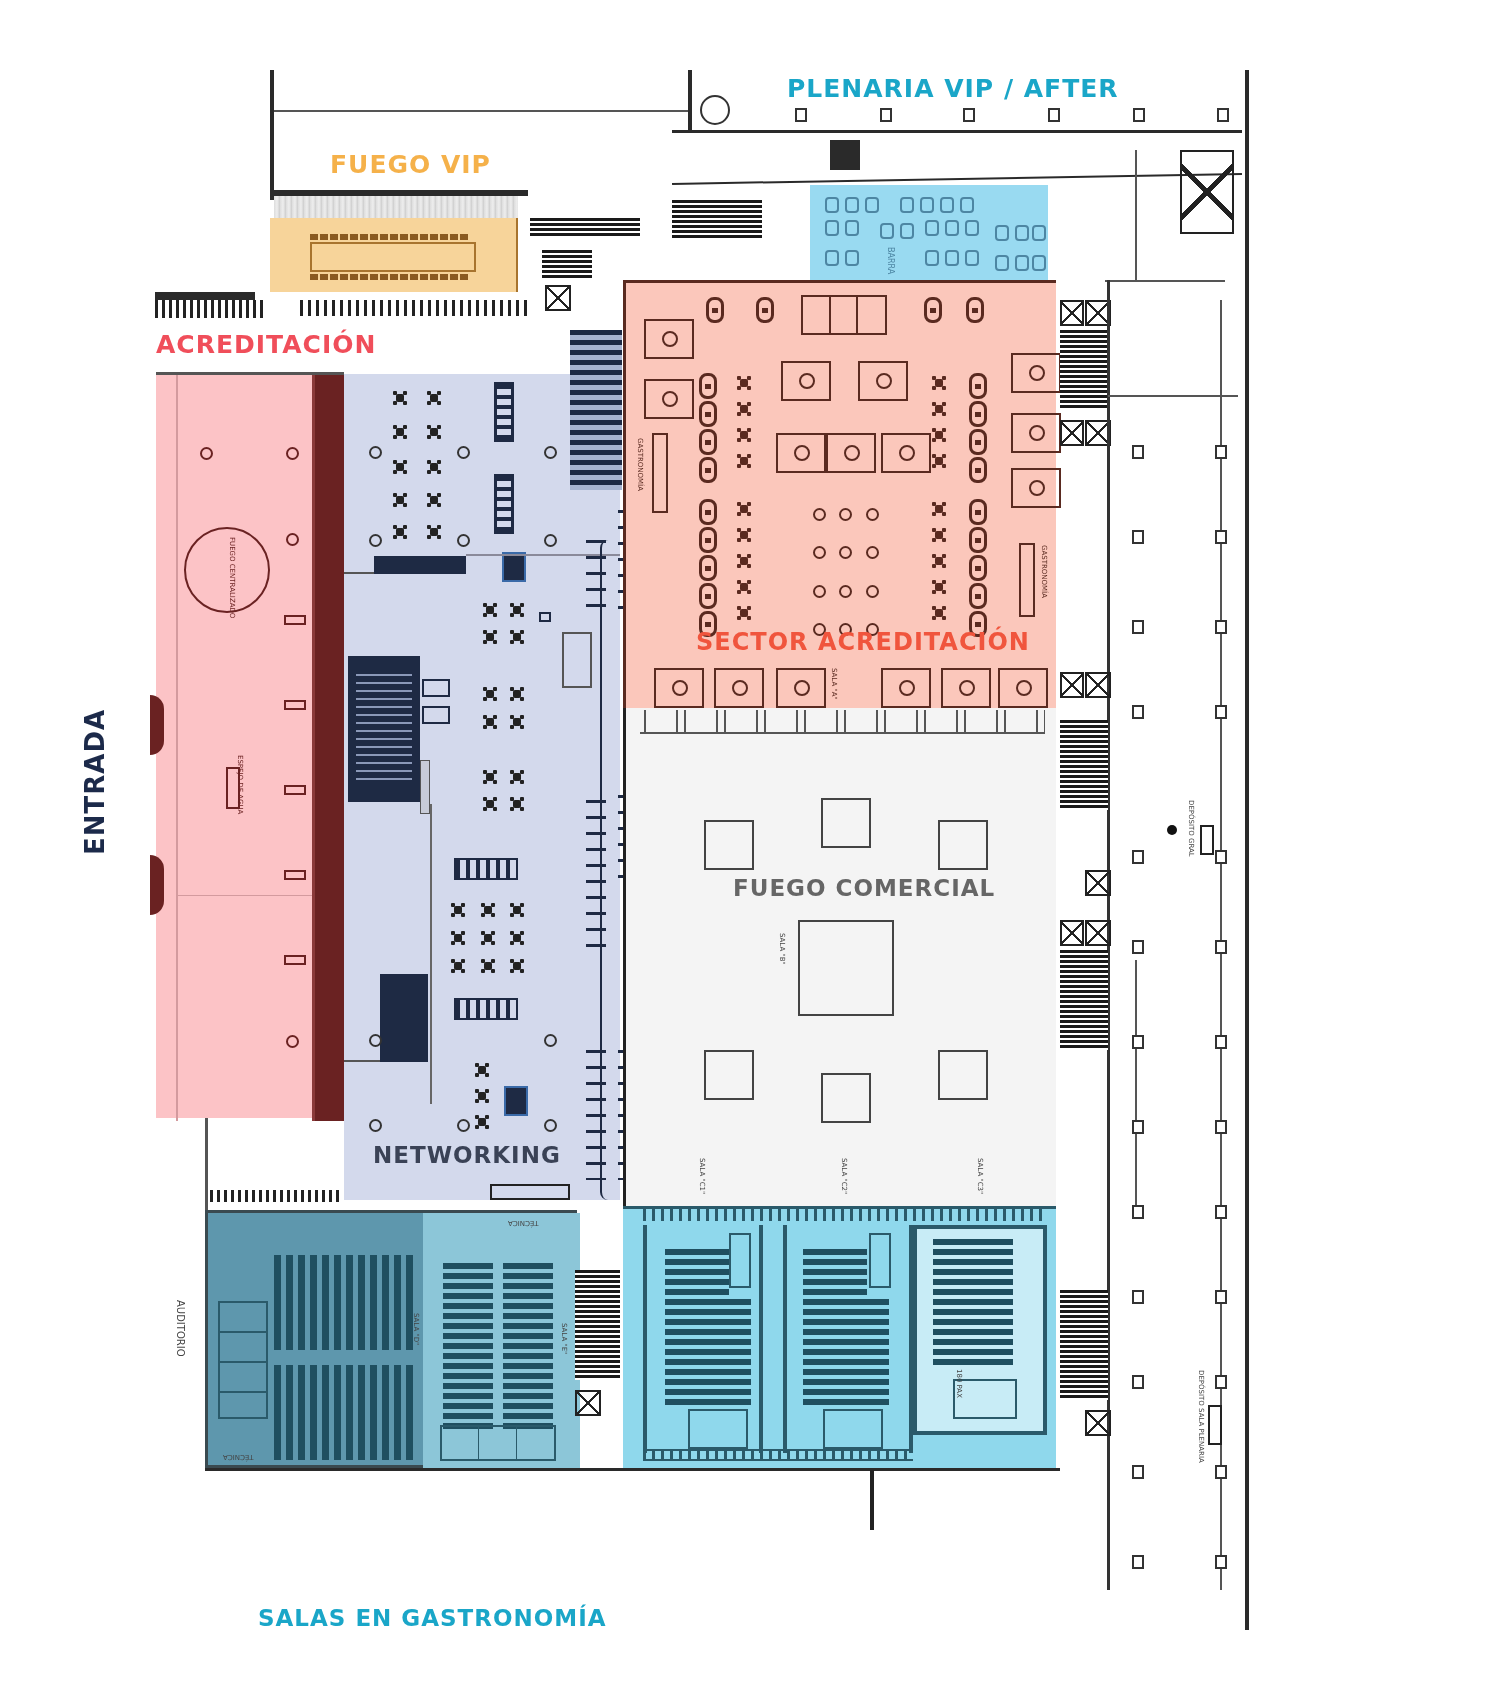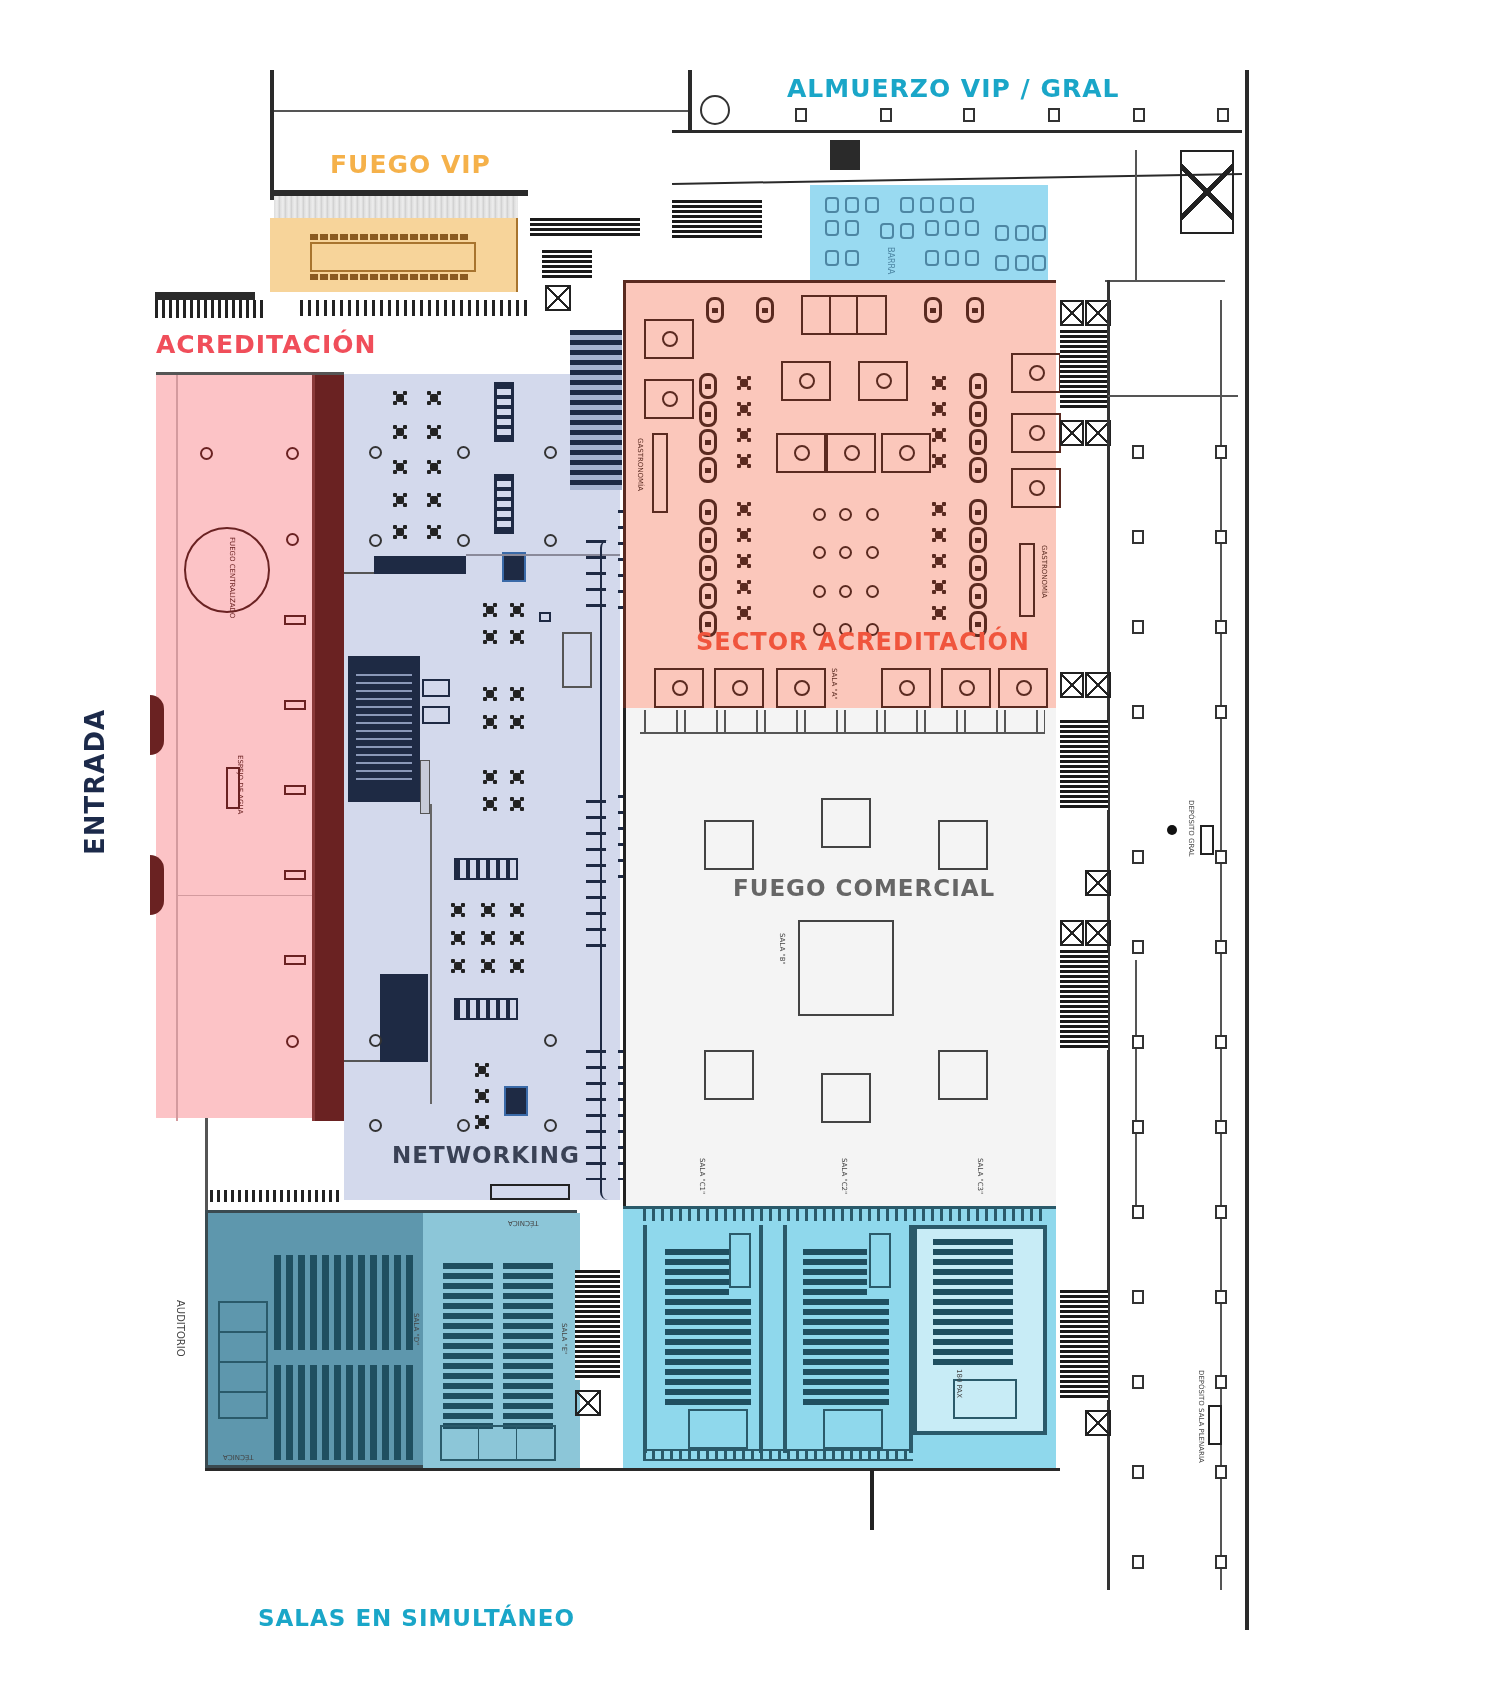--- a/index.html
+++ b/index.html
@@ -65,21 +65,21 @@
 <div class="col" style="left:963px;top:108px;"></div>
 <div class="col" style="left:1048px;top:108px;"></div>
 <div class="col" style="left:1133px;top:108px;"></div>
 <div class="col" style="left:1217px;top:108px;"></div>
 
 <div class="stair" style="left:530px;top:218px;width:110px;height:20px;"></div>
 <div class="stair" style="left:672px;top:200px;width:90px;height:40px;"></div>
 <div class="xbox" style="left:545px;top:285px;width:22px;height:22px;"></div>
 <div class="stair" style="left:542px;top:250px;width:50px;height:30px;"></div>
 
-<div class="zone-label" style="left:787px;top:74px;font-size:25px;color:#1aa6c8;">ALMUERZO VIP / GRAL</div>
+<div class="zone-label" style="left:787px;top:74px;font-size:25px;color:#1aa6c8;">PLENARIA VIP / AFTER</div>
 <div class="abs" style="left:810px;top:185px;width:238px;height:95px;background:#8fd6f0;opacity:0.9;">
   <div class="cafe" style="left:15px;top:12px;"></div>
   <div class="cafe" style="left:35px;top:12px;"></div>
   <div class="cafe" style="left:55px;top:12px;"></div>
   <div class="cafe" style="left:90px;top:12px;"></div>
   <div class="cafe" style="left:110px;top:12px;"></div>
   <div class="cafe" style="left:130px;top:12px;"></div>
   <div class="cafe" style="left:150px;top:12px;"></div>
   <div class="cafe" style="left:15px;top:35px;"></div>
   <div class="cafe" style="left:35px;top:35px;"></div>
@@ -197,21 +197,21 @@
   <div class="table4" style="left:130px;top:740px;"></div>
   <div class="abs" style="left:160px;top:712px;width:24px;height:30px;border:2px solid #3a6aa8;background:#1e2a44;"></div>
   <div class="dot" style="left:25px;top:660px;"></div>
   <div class="dot" style="left:200px;top:660px;"></div>
   <div class="dot" style="left:25px;top:745px;"></div>
   <div class="dot" style="left:113px;top:745px;"></div>
   <div class="dot" style="left:200px;top:745px;"></div>
   <div class="abs" style="left:0;top:686px;width:36px;height:2px;background:#555;"></div>
   <div class="abs" style="left:146px;top:810px;width:80px;height:16px;border:2px solid #222;"></div>
 </div>
-<div class="zone-label" style="left:392px;top:1142px;font-size:23px;color:#3a4256;">NETWORKING</div>
+<div class="zone-label" style="left:373px;top:1142px;font-size:23px;color:#3a4256;">NETWORKING</div>
 
 <div class="abs" style="left:600px;top:540px;width:16px;height:660px;border-left:2px solid #1e2a44;border-radius:20px;"></div>
 <div class="abs" style="left:586px;top:540px;width:20px;height:80px;background:repeating-linear-gradient(to bottom,#1e2a44 0,#1e2a44 3px,transparent 3px,transparent 16px);"></div>
 <div class="abs" style="left:618px;top:510px;width:16px;height:110px;background:repeating-linear-gradient(to bottom,#1e2a44 0,#1e2a44 3px,transparent 3px,transparent 16px);"></div>
 <div class="abs" style="left:586px;top:800px;width:20px;height:80px;background:repeating-linear-gradient(to bottom,#1e2a44 0,#1e2a44 3px,transparent 3px,transparent 16px);"></div>
 <div class="abs" style="left:618px;top:795px;width:16px;height:90px;background:repeating-linear-gradient(to bottom,#1e2a44 0,#1e2a44 3px,transparent 3px,transparent 16px);"></div>
 <div class="abs" style="left:586px;top:880px;width:20px;height:80px;background:repeating-linear-gradient(to bottom,#1e2a44 0,#1e2a44 3px,transparent 3px,transparent 16px);"></div>
 <div class="abs" style="left:586px;top:1050px;width:20px;height:130px;background:repeating-linear-gradient(to bottom,#1e2a44 0,#1e2a44 3px,transparent 3px,transparent 16px);"></div>
 <div class="abs" style="left:618px;top:1050px;width:16px;height:130px;background:repeating-linear-gradient(to bottom,#1e2a44 0,#1e2a44 3px,transparent 3px,transparent 16px);"></div>
 <div class="stair" style="left:570px;top:330px;width:52px;height:160px;background:repeating-linear-gradient(to bottom,#1e2a44 0,#1e2a44 5px,#a8b4d0 5px,#a8b4d0 10px);"></div>
@@ -390,20 +390,20 @@
   <div class="seatrows" style="left:180px;top:90px;width:86px;height:110px;"></div>
   <div class="abs" style="left:246px;top:24px;width:22px;height:55px;border:2px solid #2a5a6a;"></div>
   <div class="abs" style="left:200px;top:200px;width:60px;height:40px;border:2px solid #2a5a6a;"></div>
   <div class="abs" style="left:290px;top:16px;width:134px;height:210px;border:4px solid #2a5a6a;background:#c8ecf6;"></div>
   <div class="seatrows" style="left:310px;top:30px;width:80px;height:130px;"></div>
   <div class="abs" style="left:330px;top:170px;width:64px;height:40px;border:2px solid #2a5a6a;"></div>
   <div class="abs" style="left:20px;top:240px;width:270px;height:12px;background:repeating-linear-gradient(to right,#2a5a6a 0,#2a5a6a 3px,transparent 3px,transparent 9px);border-top:2px solid #2a5a6a;border-bottom:2px solid #2a5a6a;"></div>
   <div class="abs" style="left:20px;top:0;width:404px;height:12px;background:repeating-linear-gradient(to right,#2a5a6a 0,#2a5a6a 3px,transparent 3px,transparent 9px);"></div>
   <div class="plan-text rot90" style="left:340px;top:160px;font-size:7px;">180 PAX</div>
 </div>
-<div class="zone-label" style="left:258px;top:1605px;font-size:23px;color:#1aa6c8;">SALAS EN SIMULTÁNEO</div>
+<div class="zone-label" style="left:258px;top:1605px;font-size:23px;color:#1aa6c8;">SALAS EN GASTRONOMÍA</div>
 
 <div class="wall" style="left:205px;top:1468px;width:855px;height:3px;"></div>
 <div class="thin" style="left:870px;top:1470px;width:4px;height:60px;background:#222;"></div>
 <div class="stair" style="left:575px;top:1270px;width:45px;height:110px;"></div>
 <div class="xbox" style="left:575px;top:1390px;width:22px;height:22px;"></div>
 <div class="abs" style="left:205px;top:1118px;width:3px;height:92px;background:#555;"></div>
 <div class="abs" style="left:210px;top:1190px;width:130px;height:12px;background:repeating-linear-gradient(90deg,#222 0,#222 3px,transparent 3px,transparent 7px);"></div>
 
 </body></html>

